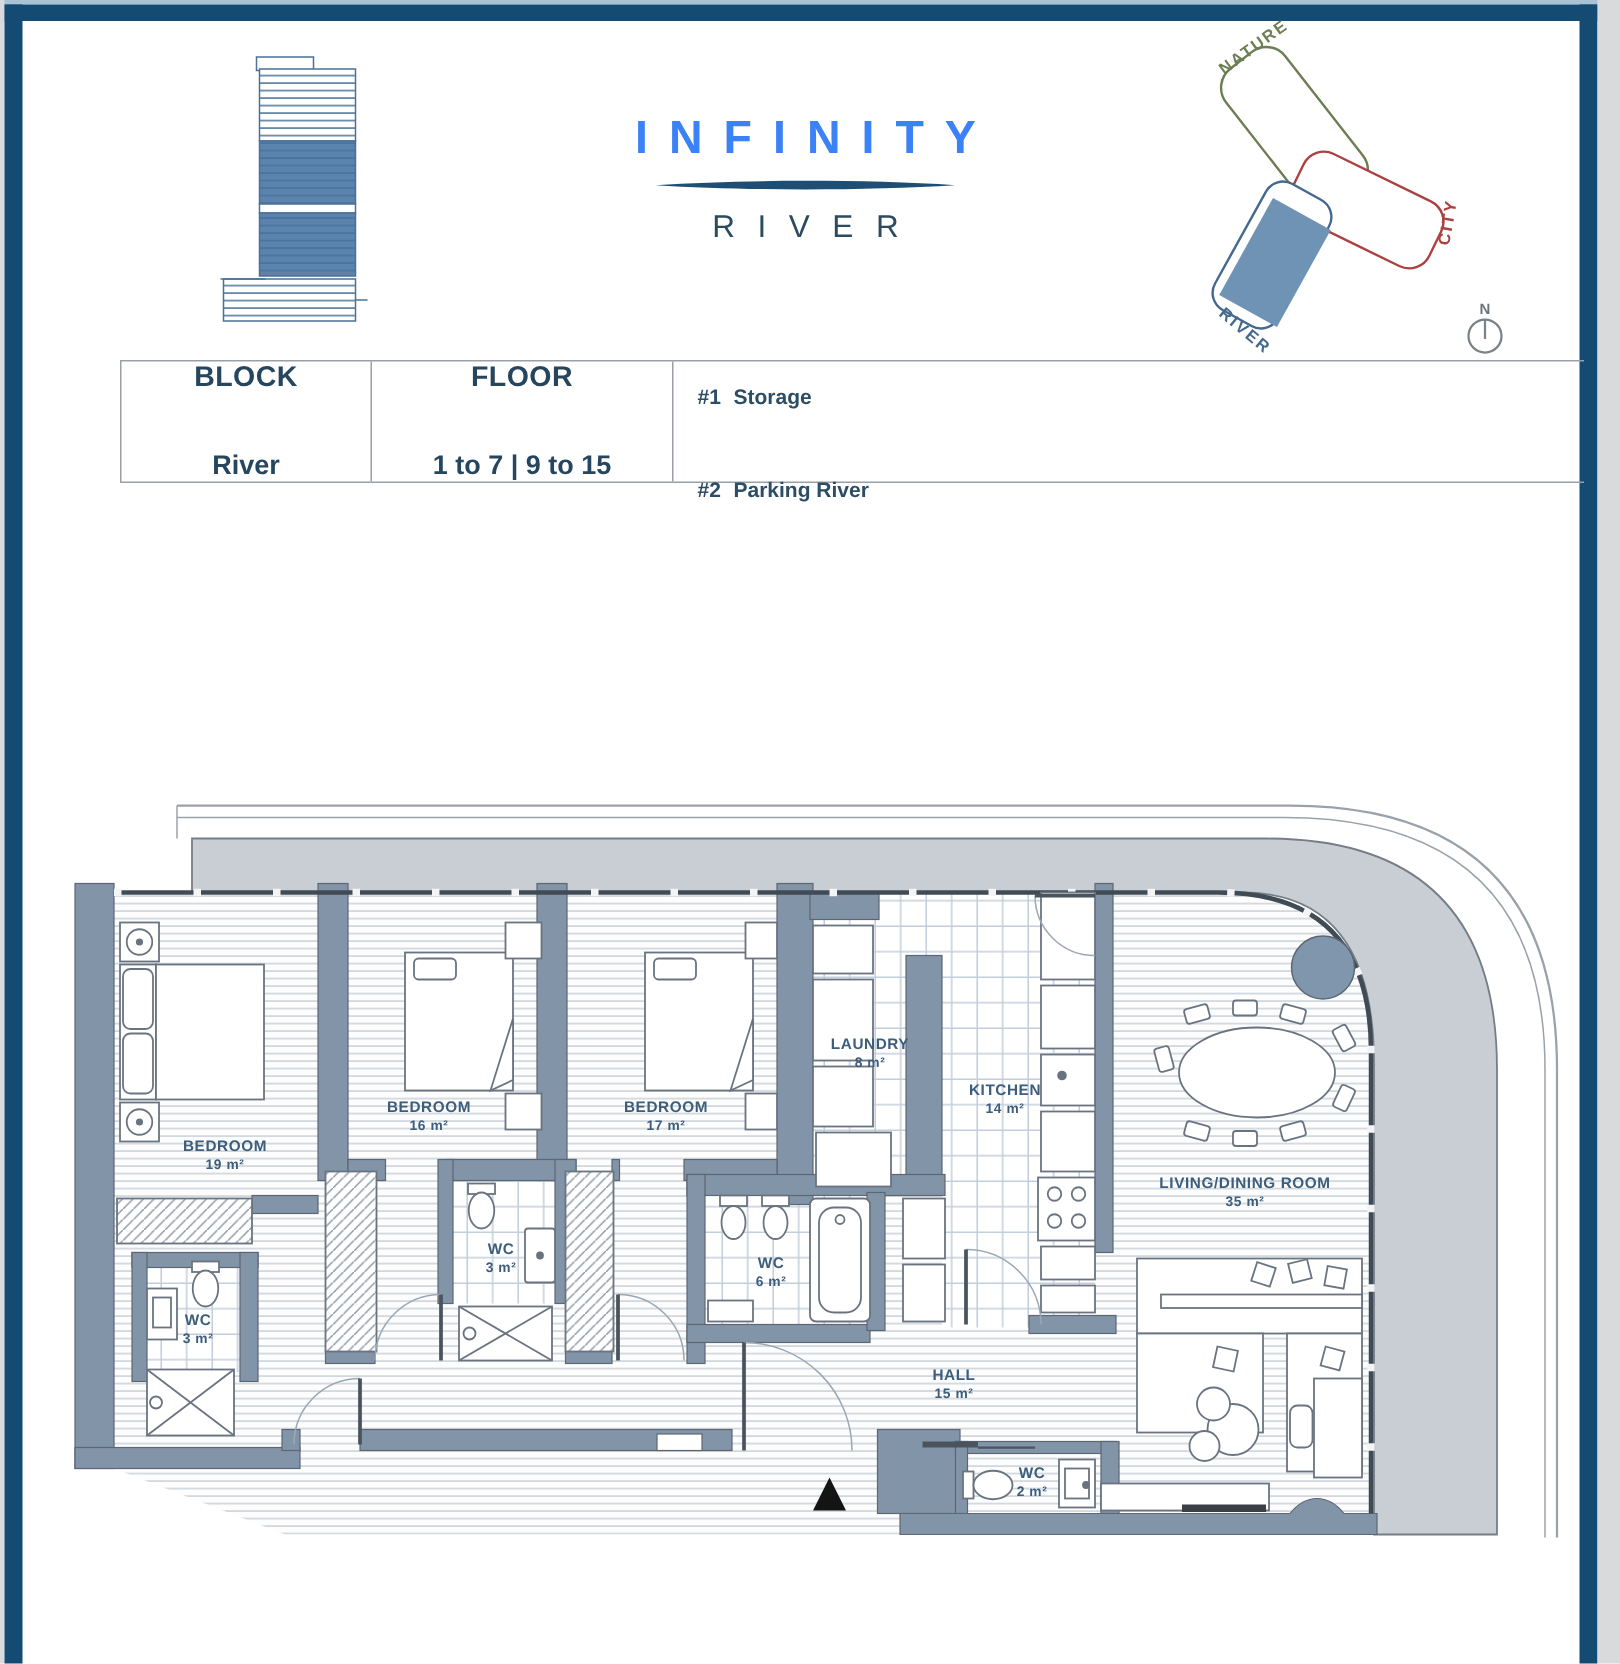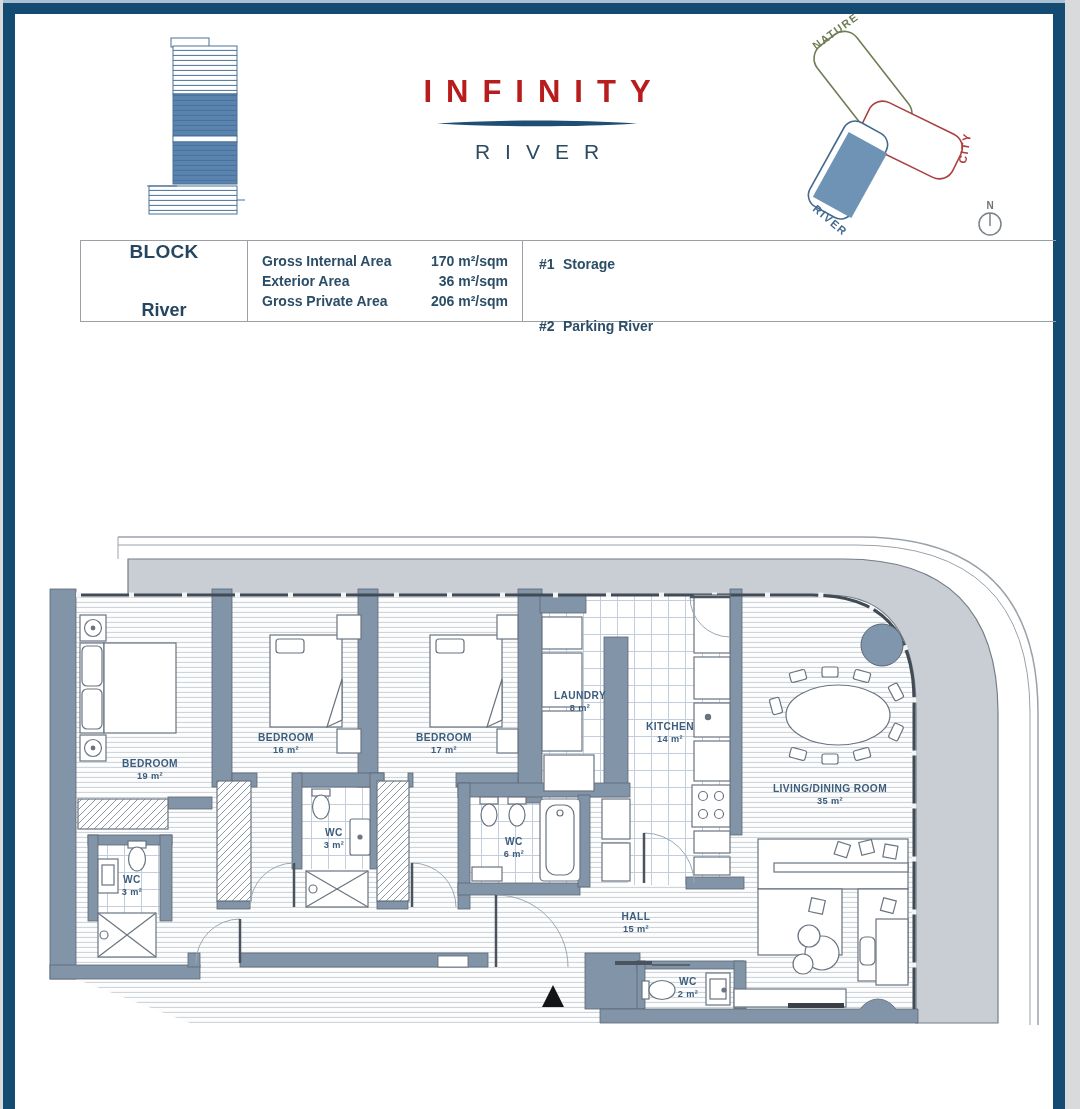--- a/index.html
+++ b/index.html
@@ -4,21 +4,21 @@
 <style>
   html,body{margin:0;padding:0;background:#ffffff;width:1080px;height:1109px;overflow:hidden;
     font-family:"Liberation Sans", sans-serif;}
   .abs{position:absolute;}
   
   .edge-gray{background:#d8dadc;}
   .navy{background:#134b72;}
   .lightline{background:#a9c2d4;}
   
   .logo-wrap{left:362px;top:74px;width:350px;text-align:center;}
-  .logo-title{font-size:31px;font-weight:700;letter-spacing:14px;padding-left:14px;color:#b91c1c;}
+  .logo-title{font-size:31px;font-weight:700;letter-spacing:14px;padding-left:14px;color:#3b82f6;}
   .logo-sub{font-size:21px;font-weight:400;letter-spacing:15px;padding-left:15px;color:#2c4b61;margin-top:12px;}
   .swoosh{margin:9px auto 0 auto;display:block;}
   
   .info-table{left:80px;top:240px;width:975px;height:80px;display:flex;
     border-top:1.5px solid #9aa0a6;border-bottom:1.5px solid #9aa0a6;border-left:1px solid #9aa0a6;
     color:#25465e;}
   .cell{border-right:1px solid #9aa0a6;display:flex;flex-direction:column;justify-content:space-between;align-items:center;}
   .cell.last{border-right:none;align-items:flex-start;justify-content:flex-start;padding:12px 0 0 16px;}
   .cell .hd{font-size:19px;font-weight:700;letter-spacing:.3px;}
   .cell .vl{font-size:18px;font-weight:600;margin-top:4px;}
@@ -88,33 +88,23 @@
     <line x1="192" y1="201" x2="192" y2="214" stroke="#7a8288" stroke-width="1.5"></line>
     <text x="192" y="197" text-anchor="middle" font-size="10" font-weight="700" fill="#6a737b">N</text>
   </g>
 </svg>
 
 <div class="abs info-table">
   <div class="cell" style="width:166px;">
     <div class="hd">BLOCK</div>
     <div class="vl">River</div>
   </div>
-  <div class="cell metrics" style="width:246px;">
-    <div class="mrow">
-      <span>Gross Internal Area</span>
-        <span>170 m²/sqm</span>
-    </div>
-    <div class="mrow">
-      <span>Exterior Area</span>
-        <span>36 m²/sqm</span>
-    </div>
-    <div class="mrow">
-      <span>Gross Private Area</span>
-        <span>206 m²/sqm</span>
-    </div>
+  <div class="cell" style="width:200px;">
+    <div class="hd">FLOOR</div>
+    <div class="vl">1 to 7 | 9 to 15</div>
   </div>
   <div class="cell last" style="flex:1;gap:40px;">
     <div class="arow">
       <span class="num">#1</span><span>Storage</span>
     </div>
     <div class="arow">
       <span class="num">#2</span><span>Parking River</span>
     </div>
   </div>
 </div>

